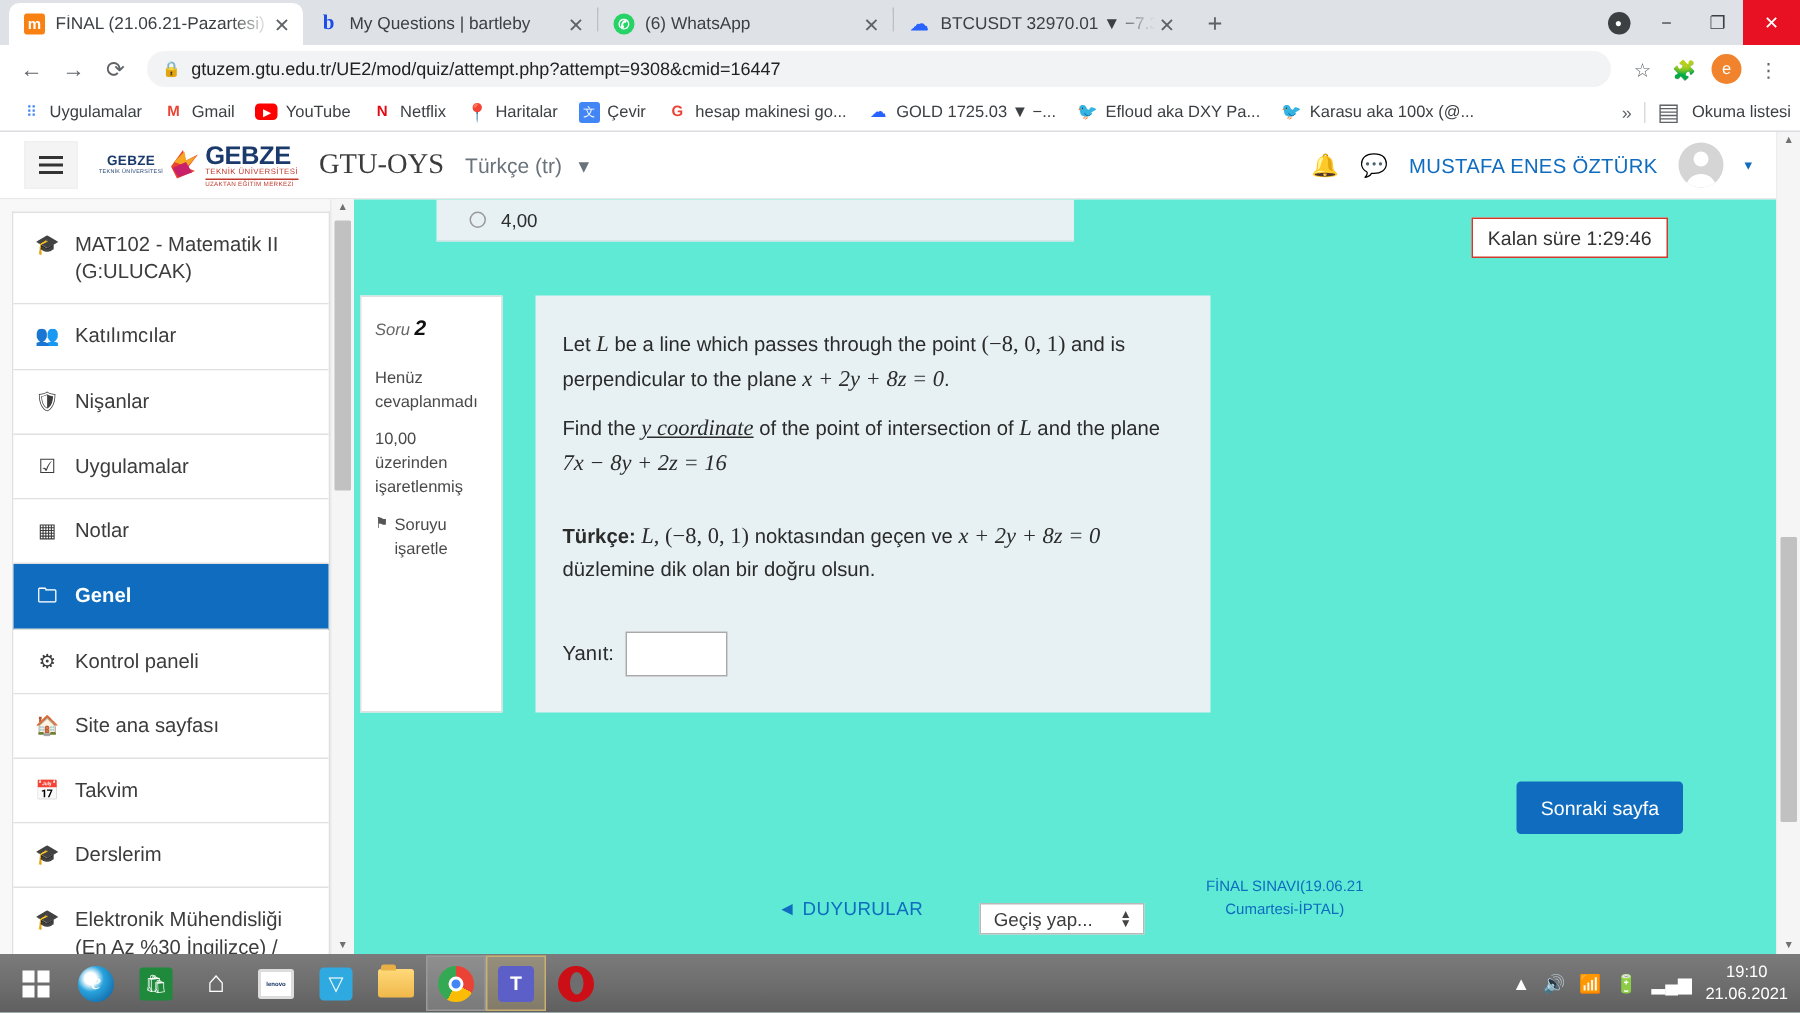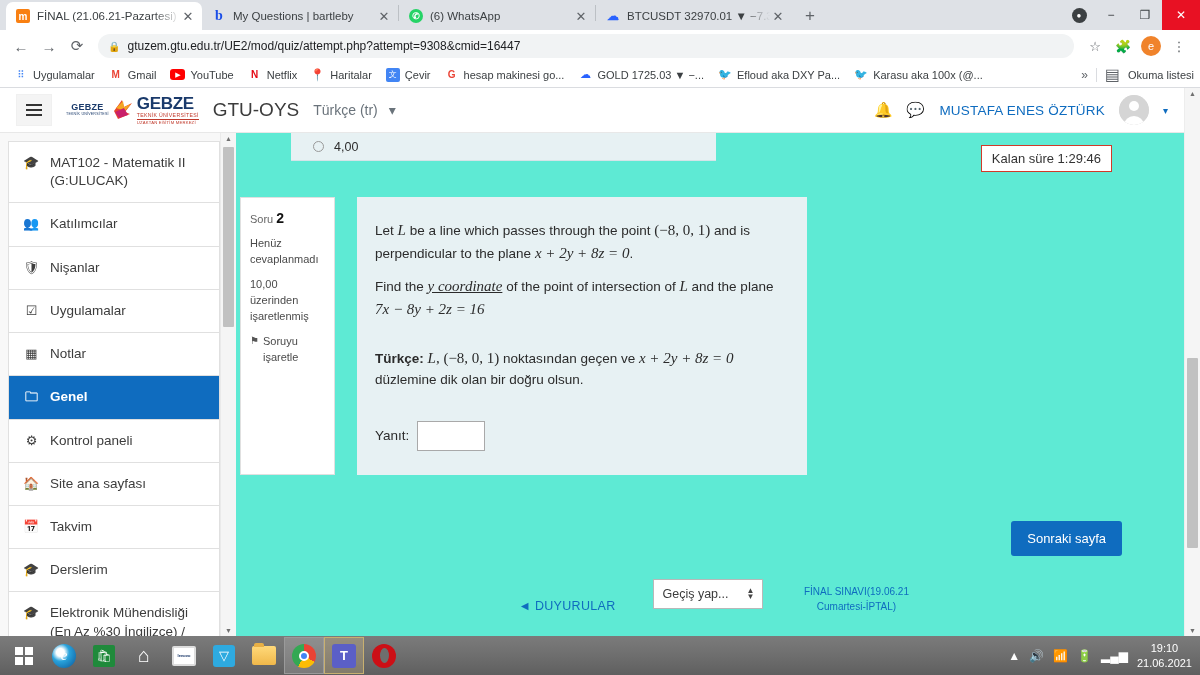--- a/index.html
+++ b/index.html
@@ -115,21 +115,21 @@
   .logo { display: flex; align-items: center; gap: 2px; flex-shrink: 0; }
   .logo-left { display: flex; flex-direction: column; align-items: center; line-height: 1; }
   .logo-left .l1 { font-size: 9px; font-weight: bold; color: #1a3a6b; letter-spacing: .2px;}
   .logo-left .l2 { font-size: 3.6px; color: #1a3a6b; letter-spacing:.2px; margin-top:1px;}
   .logo-bird { width: 22px; height: 24px; position: relative; margin: 0 1px; }
   .logo-right { display: flex; flex-direction: column; line-height: 1; }
   .logo-right .r1 { font-size: 17px; font-weight: bold; color: #1a3a6b; letter-spacing: -.3px; }
   .logo-right .r2 { font-size: 5.2px; color: #c0392b; letter-spacing: .3px; margin-top: 1px; }
   .logo-right .r3 { font-size: 4.2px; color: #c0392b; letter-spacing: .2px; margin-top: 1px;
                     border-top:1px solid #c0392b; padding-top:1px; }
-  .site-name { font-size: 19px; color: #3c3c3c; flex-shrink: 0; }
+  .site-name { font-size: 19px; color: #3c3c3c; flex-shrink: 0; font-family: Liberation Serif, serif; }
   .lang-picker { font-size: 14px; color: #6a737b; display: flex; align-items: center; gap: 11px; }
   .hdr-spacer { flex: 1; }
   .hdr-icon { color: #4f4f4f; font-size: 15px; }
   .user-name { font-size: 13.5px; color: #0f6cbf; letter-spacing: .2px; }
   .user-av {
     width: 30px; height: 30px; border-radius: 50%; background: #d8d8d8;
     display: flex; align-items: flex-end; justify-content: center; overflow: hidden;
   }
   .caret-blue { color: #0f6cbf; font-size: 10px; }
 
@@ -175,21 +175,21 @@
     position: absolute; right: 72px; top: 12px; border: 1px solid #d03a2a;
     background: #ffffff; padding: 5px 10px; font-size: 13px; color: #333;
     z-index: 5;
   }
 
   .qbox { position: absolute; left: 4px; top: 64px; display: flex; gap: 22px; }
   .qinfo {
     width: 95px; border: 1px solid #e0e0e0; background: #fff;
     padding: 10px 9px; font-size: 11px; color: #4a4a4a; line-height: 1.45;
   }
-  .qinfo .q-num { font-size: 11px; color: #666; margin-bottom: 8px; }
+  .qinfo .q-num { font-size: 11px; color: #666; margin-bottom: 16px; font-style: italic; }
   .qinfo .q-num b { font-size: 14px; color: #111; }
   .qinfo .blk { margin-bottom: 9px; }
   .qinfo .flagrow { display: flex; gap: 4px; }
   .qinfo .flagrow .fi { font-size: 10px; color: #555; }
 
   .qcontent {
     width: 450px; background: #e7f1f3; padding: 22px 24px 24px 18px;
     font-size: 13.5px; color: #2b2b2b; line-height: 1.55;
   }
   .qcontent p { margin-bottom: 9px; }
@@ -209,23 +209,23 @@
     padding: 10px 16px; border: none; border-radius: 3px;
   }
 
   .footer-nav {
     position: absolute; left: 0; right: 0; top: 440px;
     display: flex; align-items: flex-start; justify-content: center; gap: 38px;
     padding-left: 10px;
   }
   .fn-prev { font-size: 12.5px; color: #0f6cbf; letter-spacing: .3px; padding-top: 26px; }
   .fn-select {
-    width: 110px; height: 30px; border: 1px solid #b8b8b8; background: #fff;
+    width: 110px; height: 21px; border: 1px solid #b8b8b8; background: #fff;
     display: flex; align-items: center; justify-content: space-between;
-    padding: 0 8px; font-size: 12.5px; color: #3c3c3c; margin-top: 6px;
+    padding: 0 8px; font-size: 12.5px; color: #3c3c3c; margin-top: 29px;
   }
   .fn-select .spin { display:flex; flex-direction:column; line-height:.7; font-size:8px; color:#444; }
   .fn-next {
     width: 110px; font-size: 10px; color: #0f6cbf; text-align: center;
     line-height: 1.45; padding-top: 12px;
   }
 
   
   .page-scroll {
     width: 16px; background: #f5f5f5; border-left: 1px solid #ededed;

